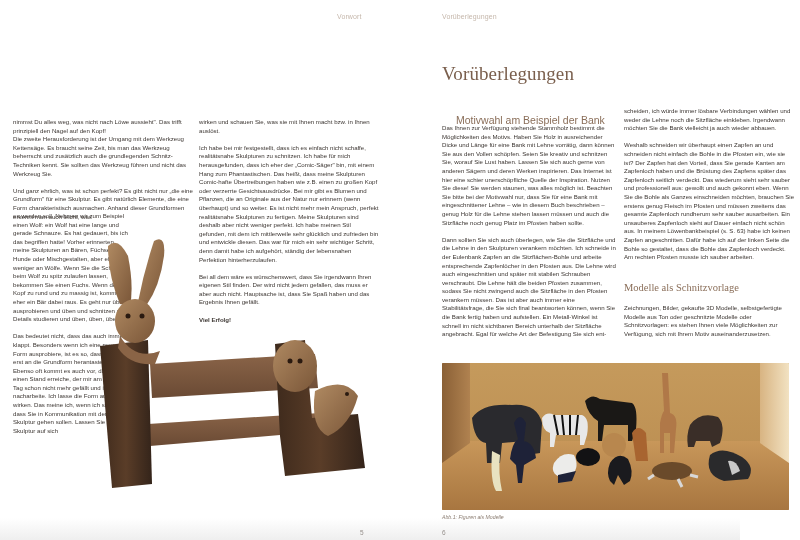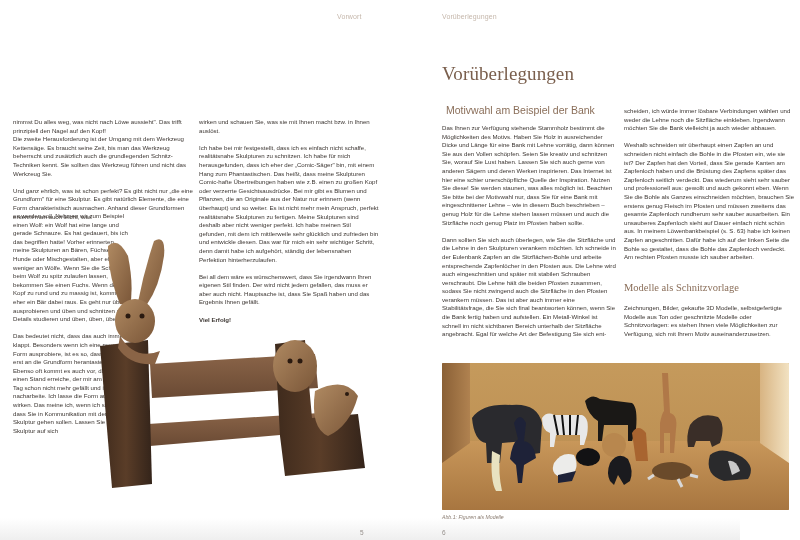--- a/index.html
+++ b/index.html
@@ -141,21 +141,21 @@
     </svg>
 
     <div class="folio left">5</div>
   </div>
 
   <div class="page page-right">
     <div class="running-head right">Vorüberlegungen</div>
 
     <h1 class="chapter-title" style="margin:0;font-weight:normal;">Vorüberlegungen</h1>
 
-    <h2 class="section-title sec1" style="margin:4px;font-weight:normal;">Motivwahl am Beispiel der Bank</h2>
+    <h2 class="section-title sec1" style="margin:14px;font-weight:normal;">Motivwahl am Beispiel der Bank</h2>
 
     <div class="body-text col-r1">
       <p>Das Ihnen zur Verfügung stehende Stammholz bestimmt die Möglichkeiten des Motivs. Haben Sie Holz in ausreichender Dicke und Länge für eine Bank mit Lehne vorrätig, dann können Sie aus den Vollen schöpfen. Seien Sie kreativ und schnitzen Sie, worauf Sie Lust haben. Lassen Sie sich auch gerne von anderen Sägern und deren Werken inspirieren. Das Internet ist hier eine schier unerschöpfliche Quelle der Inspiration. Nutzen Sie diese! Sie werden staunen, was alles möglich ist. Beachten Sie bitte bei der Motivwahl nur, dass Sie für eine Bank mit eingeschnittener Lehne – wie in diesem Buch beschrieben – genug Holz für die Lehne stehen lassen müssen und auch die Sitzfläche noch genug Platz im Pfosten haben sollte.</p>
       <p class="tight">Dann sollten Sie sich auch überlegen, wie Sie die Sitzfläche und die Lehne in den Skulpturen verankern möchten. Ich schneide in der Eulenbank Zapfen an die Sitzflächen-Bohle und arbeite entsprechende Zapfenlöcher in den Pfosten aus. Die Lehne wird auch eingeschnitten und später mit stabilen Schrauben verschraubt. Die Lehne hält die beiden Pfosten zusammen, sodass Sie nicht zwingend auch die Sitzfläche in den Pfosten verankern müssen. Das ist aber auch immer eine Stabilitätsfrage, die Sie sich final beantworten können, wenn Sie die Bank fertig haben und aufstellen. Ein Metall-Winkel ist schnell im nicht sichtbaren Bereich unterhalb der Sitzfläche angebracht. Egal für welche Art der Befestigung Sie sich ent-</p>
     </div>
 
     <div class="body-text col-r2">
       <p>scheiden, ich würde immer lösbare Verbindungen wählen und weder die Lehne noch die Sitzfläche einkleben. Irgendwann möchten Sie die Bank vielleicht ja auch wieder abbauen.</p>
       <p class="tight">Weshalb schneiden wir überhaupt einen Zapfen an und schneiden nicht einfach die Bohle in die Pfosten ein, wie sie ist? Der Zapfen hat den Vorteil, dass Sie gerade Kanten am Zapfenloch haben und die Brüstung des Zapfens später das Zapfenloch seitlich verdeckt. Das wiederum sieht sehr sauber und professionell aus: gewollt und auch gekonnt eben. Wenn Sie die Bohle als Ganzes einschneiden möchten, brauchen Sie erstens genug Fleisch im Pfosten und müssen zweitens das gesamte Zapfenloch rundherum sehr sauber ausarbeiten. Ein unsauberes Zapfenloch sieht auf Dauer einfach nicht schön aus. In meinem Löwenbankbeispiel (s. S. 63) habe ich keinen Zapfen angeschnitten. Dafür habe ich auf der linken Seite die Bohle so gestaltet, dass die Bohle das Zapfenloch verdeckt. Am rechten Pfosten musste ich sauber arbeiten.</p>
     </div>

